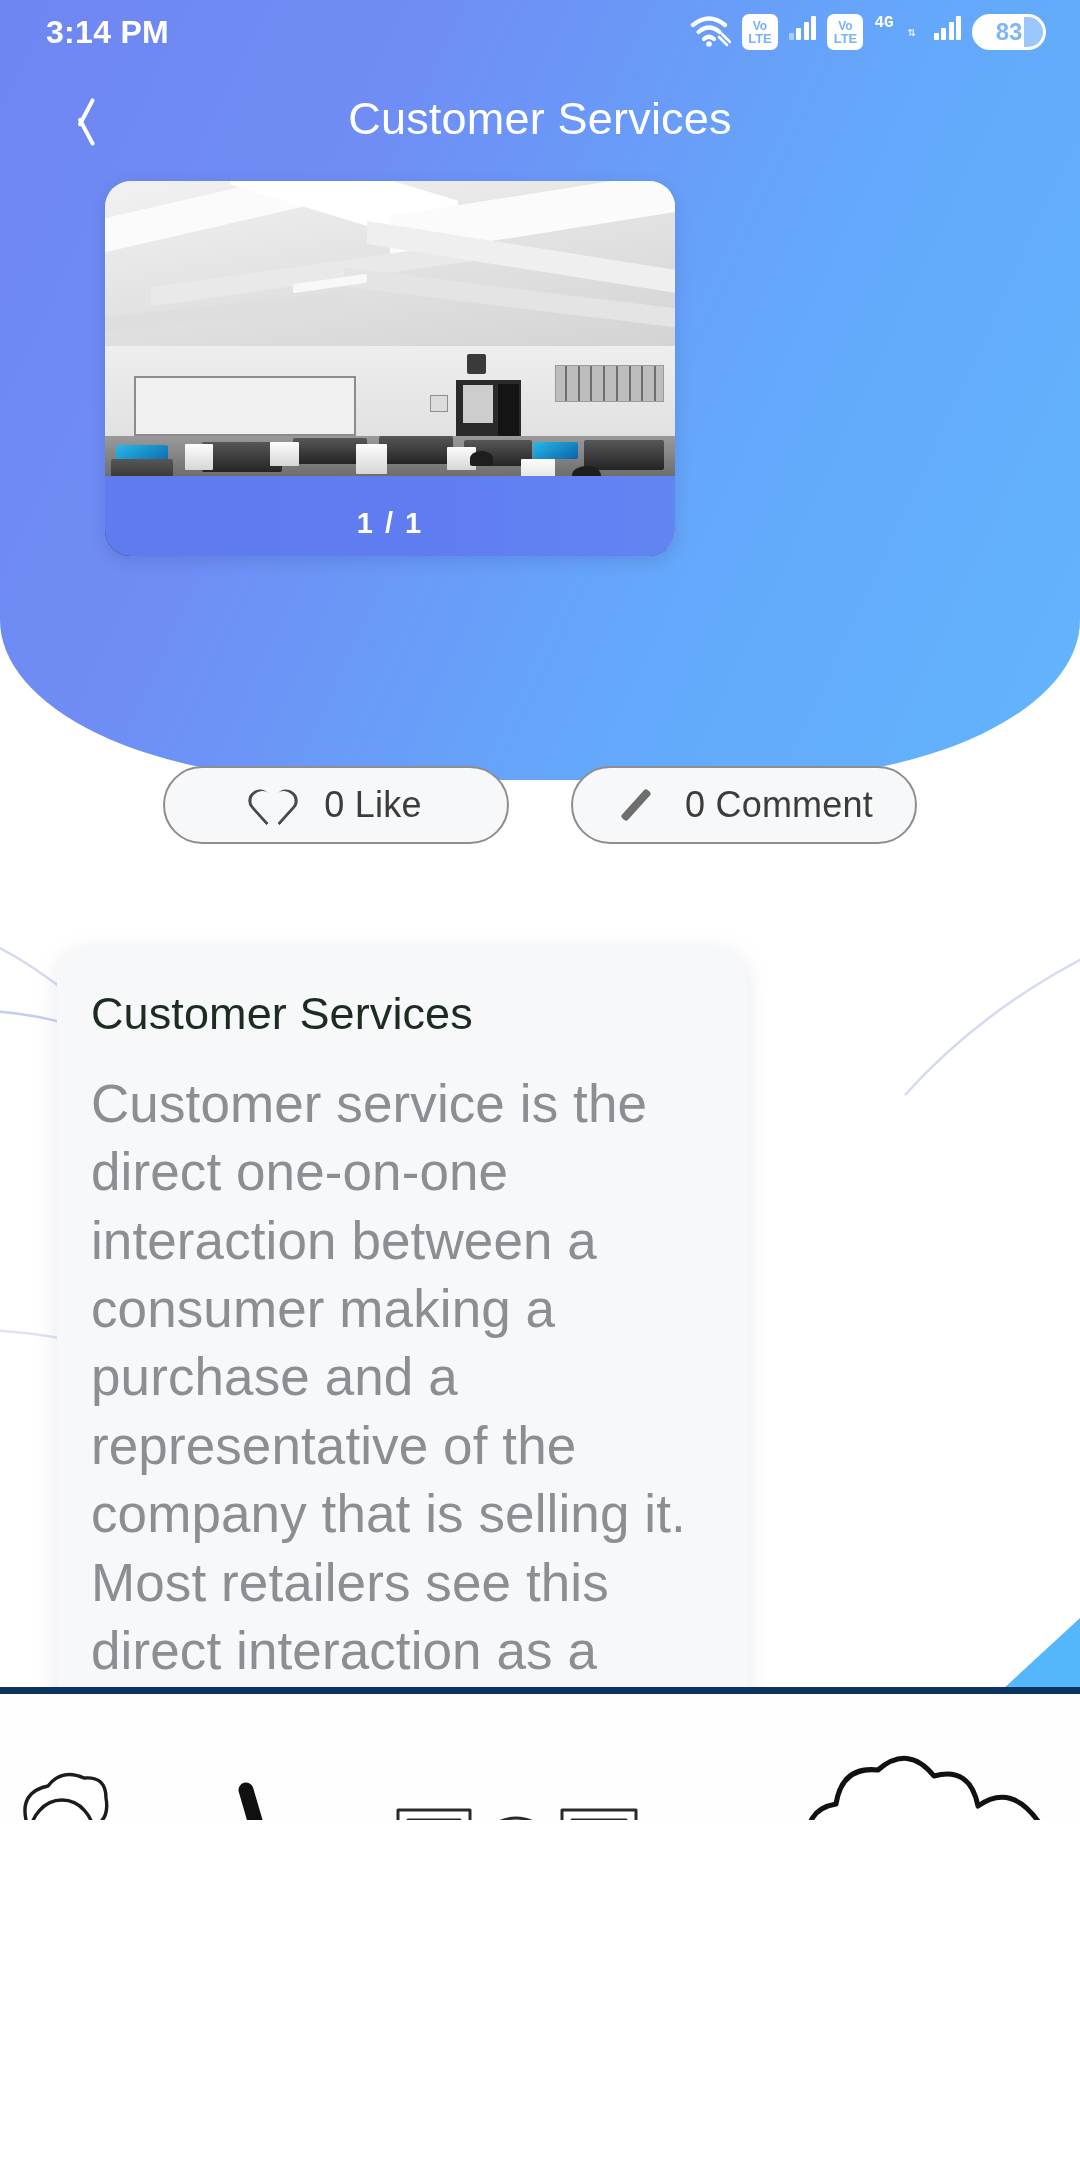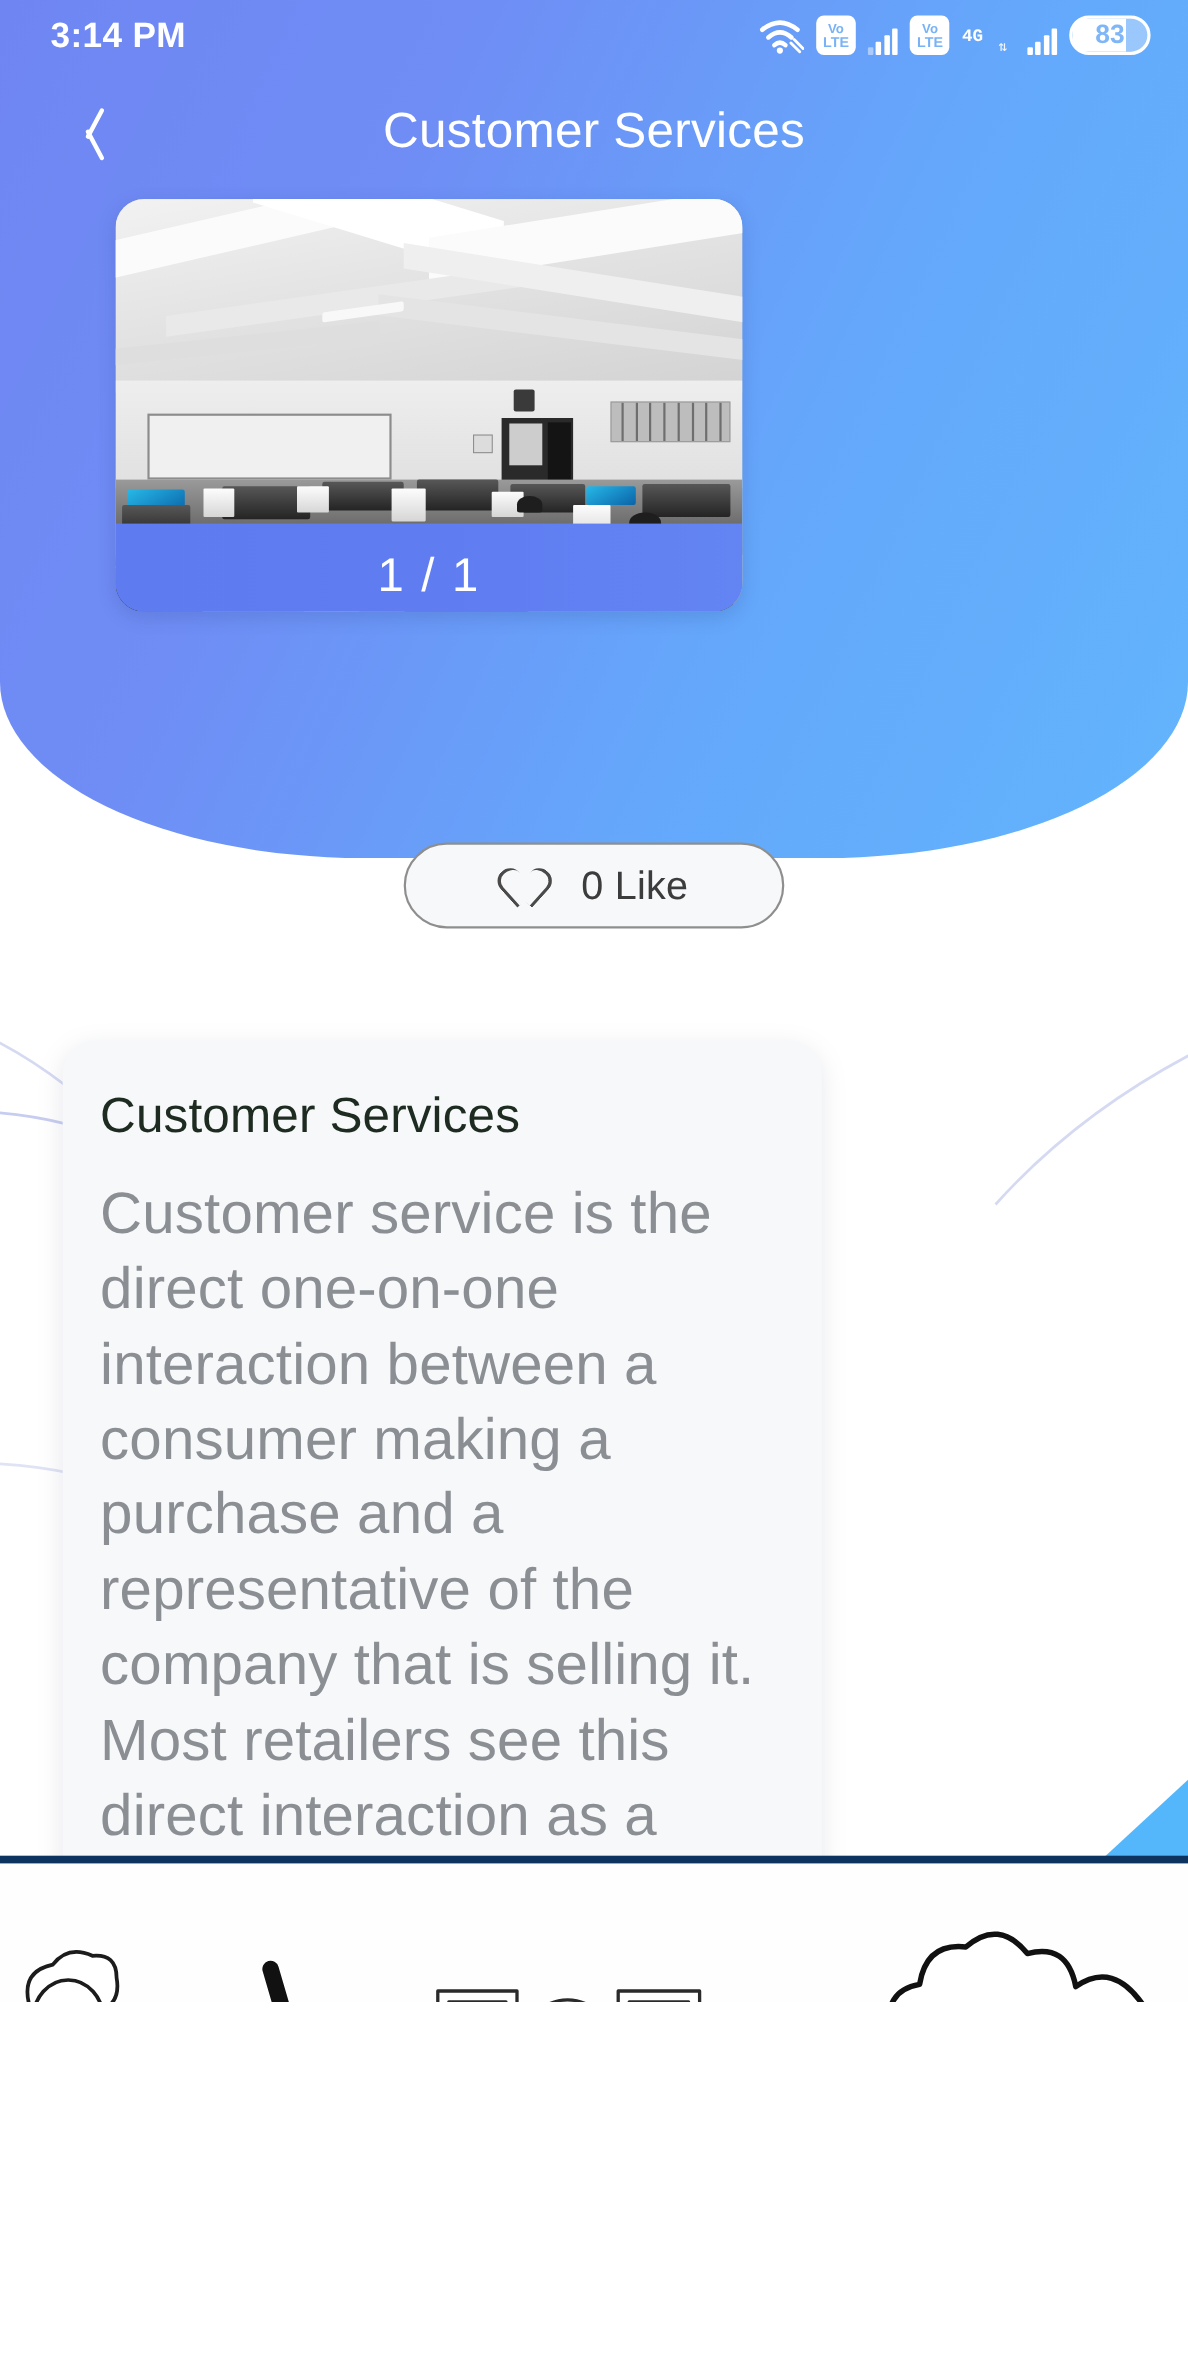--- a/index.html
+++ b/index.html
@@ -20,21 +20,21 @@
     z-index:1;
   }
 
   
   .statusbar {
     position:absolute; left:0; top:0; width:1080px; height:64px;
     display:flex; align-items:center; z-index:6;
     padding:0 34px 0 46px;
   }
   .clock { color:#fff; font-size:32px; font-weight:700; letter-spacing:.3px; }
-  .sb-right { margin-left:auto; display:flex; align-items:flex-end; gap:11px; }
+  .sb-right { margin-left:auto; display:flex; align-items:flex-start; gap:11px; }
   .ic { display:block; }
   .volte-box {
     width:36px; height:36px; border-radius:7px; background:#fff;
     display:flex; flex-direction:column; align-items:center; justify-content:center;
     line-height:1;
   }
   .volte-box span { color:#79b3f5; font-size:13px; font-weight:700; display:block; }
   .volte-box span:first-child { font-size:12px; }
   .bars { display:flex; align-items:flex-end; gap:2.5px; height:26px; }
   .bars i { display:block; width:5px; background:#fff; border-radius:1px; }
@@ -113,21 +113,21 @@
   .mon  { position:absolute; background:linear-gradient(180deg,#575757,#242424); border-radius:2px; }
   .panel{ position:absolute; background:linear-gradient(180deg,#fdfdfd,#d6d6d6); border-radius:1px; }
   .bluescr { position:absolute; background:linear-gradient(150deg,#27b9e8,#0a63a8); border-radius:2px; }
   .chair { position:absolute; background:#1e1e1e; border-radius:50% 50% 12% 12%; }
 
   .counter-bar {
     position:absolute; left:0; bottom:0; width:100%; height:80px;
     background:linear-gradient(90deg,#5f7bf0 0%,#5f7cf1 50%,#6384f3 100%);
     display:flex; align-items:center; justify-content:center;
   }
-  .counter-bar span { color:#fff; font-size:43px; font-weight:400; letter-spacing:2px;margin-top:14px; }
+  .counter-bar span { color:#fff; font-size:29px; font-weight:700; letter-spacing:2px;margin-top:14px; }
 
   
   .decor { position:absolute; left:0; top:0; width:1080px; height:2160px; z-index:2; pointer-events:none; }
 
   
   .actions {
     position:absolute; left:0; top:766px; width:1080px; z-index:7;
     display:flex; justify-content:center; gap:62px;
   }
   .act-btn {
@@ -311,20 +311,24 @@
         <span>1 / 1</span>
       </div>
     </div>
   </div>
 
   <div class="actions">
     <div class="act-btn">
       <span class="heart-ic"></span>
       <span class="lbl">0 Like</span>
     </div>
+    <div class="act-btn">
+      <span class="pencil-ic"></span>
+      <span class="lbl">0 Comment</span>
+    </div>
   </div>
 
   <div class="content-card">
     <div class="cc-title">Customer Services</div>
     <div class="cc-body">Customer service is the direct one-on-one interaction between a consumer making a purchase and a representative of the company that is selling it. Most retailers see this direct interaction as a critical factor in ensuring buyer satisfaction and encouraging repeat business.</div>
   </div>
 
   <div class="corner-tri"></div>
   <div class="divider"></div>
 

